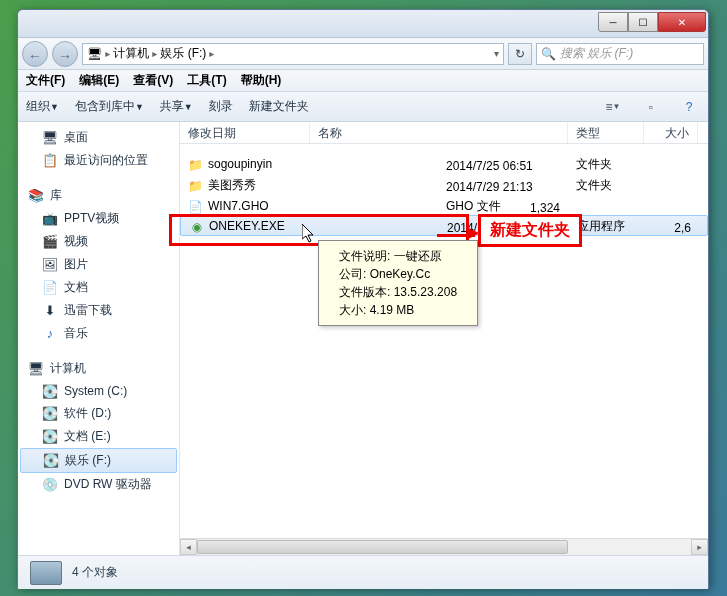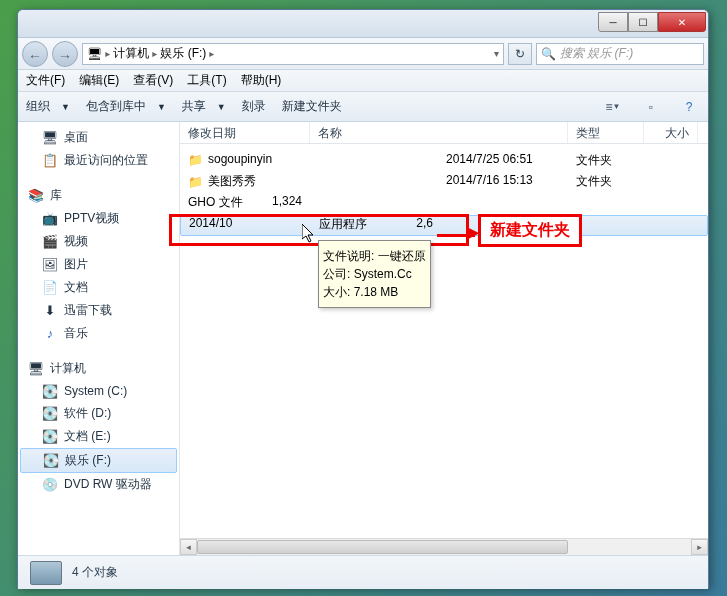--- a/index.html
+++ b/index.html
@@ -17,44 +17,44 @@
 .navbar { height: 32px; background: linear-gradient(#f5f8fb, #e8eef5); border-bottom: 1px solid #c8d4e0; display: flex; align-items: center; padding: 0 4px; gap: 4px; }
 .nav-arrow { width: 26px; height: 26px; border-radius: 50%; background: linear-gradient(#d8e4f0, #b8c8da); border: 1px solid #9ab; display: flex; align-items: center; justify-content: center; color: #567; font-size: 14px; }
 .addr-bar { flex: 1; height: 22px; background: #fff; border: 1px solid #abc; display: flex; align-items: center; padding: 0 4px; font-size: 12px; gap: 3px; }
 .addr-seg { display: flex; align-items: center; gap: 2px; }
 .addr-arrow { color: #666; font-size: 10px; }
 .refresh-btn { width: 24px; height: 22px; border: 1px solid #abc; background: linear-gradient(#f0f4f8,#dce6f0); display: flex; align-items: center; justify-content: center; font-size: 12px; color: #345; }
 .search-box { width: 168px; height: 22px; border: 1px solid #abc; background: #fff; display: flex; align-items: center; padding: 0 4px; font-size: 12px; color: #999; font-style: italic; }
 .search-ico { color: #567; margin-right: 4px; font-style: normal; }
 
 .menubar { height: 22px; background: linear-gradient(#f5f8fb,#eaf0f6); border-bottom: 1px solid #d0dae5; display: flex; align-items: center; padding: 0 8px; font-size: 12px; gap: 14px; }
-.menubar span { cursor: default; }
+.menubar span { cursor: default; font-weight: bold; }
 
 .toolbar { height: 30px; background: linear-gradient(#f2f6fa,#e4ecf4); border-bottom: 1px solid #c8d4e0; display: flex; align-items: center; padding: 0 8px; font-size: 12px; gap: 16px; }
-.tb-item { display: flex; align-items: center; gap: 11px; color: #234; cursor: default; }
+.tb-item { display: flex; align-items: center; gap: 0; color: #234; cursor: default; }
 .tb-spacer { flex: 1; }
 .tb-icon { width: 22px; height: 22px; display: flex; align-items: center; justify-content: center; color: #456; border: 1px solid transparent; }
 
 .content { display: flex; height: 433px; }
 .sidebar { width: 162px; background: #fff; border-right: 1px solid #e0e6ec; overflow-y: auto; font-size: 12px; padding: 4px 0; }
 .side-item { display: flex; align-items: center; padding: 3px 8px 3px 24px; gap: 6px; cursor: default; color: #234; }
 .side-item.header { padding-left: 10px; font-weight: normal; }
 .side-item.selected { background: linear-gradient(#e8f0fa,#d8e8f8); border: 1px solid #9cf; border-radius: 2px; margin: 0 2px; padding-left: 22px; }
 .side-ico { width: 16px; height: 16px; display: flex; align-items: center; justify-content: center; font-size: 13px; }
 
 .main { flex: 1; background: #fff; display: flex; flex-direction: column; position: relative; }
 .col-headers { height: 22px; border-bottom: 1px solid #e0e6ec; display: flex; font-size: 12px; color: #345; }
 .col-h { padding: 3px 8px; border-right: 1px solid #e8eef4; }
 .file-list { flex: 1; overflow: auto; font-size: 12px; position: relative; }
-.file-row { display: flex; height: 21px; align-items: flex-start; }
+.file-row { display: flex; height: 21px; align-items: flex-end; }
 .file-row.sel { background: linear-gradient(#e8f0fa,#d8e8f8); border: 1px solid #9cf; border-radius: 2px; }
 .file-cell { padding: 0 8px; overflow: hidden; white-space: nowrap; text-overflow: ellipsis; }
 .file-ico { width: 16px; height: 16px; display: inline-flex; align-items: center; justify-content: center; margin-right: 4px; vertical-align: middle; }
 
-.tooltip { position: absolute; left: 318px; top: 240px; background: #ffffe8; border: 1px solid #888; padding: 6px 4px; font-size: 12px; line-height: 1.5; box-shadow: 2px 2px 4px rgba(0,0,0,0.2); z-index: 10; }
+.tooltip { position: absolute; left: 318px; top: 240px; background: #ffffe8; border: 1px solid #888; padding: 6px 20px; font-size: 12px; line-height: 1.5; box-shadow: 2px 2px 4px rgba(0,0,0,0.2); z-index: 10; }
 
 .red-box { position: absolute; border: 3px solid #e00; pointer-events: none; z-index: 5; }
 .red-box.file { left: 169px; top: 214px; width: 300px; height: 32px; }
 .red-box.label { left: 478px; top: 214px; width: 104px; height: 33px; background: #fff; display: flex; align-items: center; justify-content: center; color: #e00; font-size: 16px; font-weight: bold; pointer-events: none; }
 .red-arrow { position: absolute; left: 438px; top: 225px; z-index: 6; color: #e00; font-size: 18px; font-weight: bold; }
 .red-arrow::before { content: ""; position: absolute; left: -1px; top: 9px; width: 38px; height: 3px; background: #e00; }
 .red-arrow::after { content: "▶"; position: absolute; left: 30px; top: -1px; font-size: 14px; }
 
 .cursor-ico { position: absolute; left: 302px; top: 224px; z-index: 7; font-size: 16px; color: #000; }
 
@@ -205,29 +205,31 @@
       <div class="file-list">
         <div style="height:8px"></div>
         <div class="file-row">
           <div class="file-cell" style="width:258px"><span class="file-ico">📁</span><span>sogoupinyin</span></div>
           <div class="file-cell" style="width:130px">2014/7/25 06:51</div>
           <div class="file-cell" style="width:76px">文件夹</div>
           <div class="file-cell" style="width:54px;text-align:right"></div>
         </div>
         <div class="file-row">
           <div class="file-cell" style="width:258px"><span class="file-ico">📁</span><span>美图秀秀</span></div>
-          <div class="file-cell" style="width:130px">2014/7/16 15:13</div>
+          <div class="file-cell" style="width:130px">2014/7/29 21:13</div>
           <div class="file-cell" style="width:76px">文件夹</div>
           <div class="file-cell" style="width:54px;text-align:right"></div>
         </div>
         <div class="file-row">
+          <div class="file-cell" style="width:258px"><span class="file-ico">📄</span><span>WIN7.GHO</span></div>
           <div class="file-cell" style="width:76px">GHO 文件</div>
           <div class="file-cell" style="width:54px;text-align:right">1,324</div>
         </div>
         <div class="file-row sel">
+          <div class="file-cell" style="width:258px"><span class="file-ico" style="color:#3a9a3a">◉</span><span>ONEKEY.EXE</span></div>
           <div class="file-cell" style="width:130px">2014/10</div>
           <div class="file-cell" style="width:76px">应用程序</div>
           <div class="file-cell" style="width:54px;text-align:right">2,6</div>
         </div>
       </div>
       <div class="scrollbar-h">
         <div class="scroll-btn">◂</div>
         <div class="scroll-track">
             <div class="scroll-thumb"></div>
           </div>
@@ -248,15 +250,16 @@
 <div class="red-box label">新建文件夹</div>
 
 <div class="cursor-ico">
   <svg width="16" height="20" viewBox="0 0 16 20">
       <path d="M0 0 L0 15 L4 12 L7 18 L9 17 L6 11 L11 11 Z" fill="#fff" stroke="#000" stroke-width="1"></path>
     </svg>
 </div>
 
 <div class="tooltip">
   <div>文件说明: 一键还原</div>
-  <div>公司: System.Cc</div>
-  <div>大小: 7.18 MB</div>
+  <div>公司: OneKey.Cc</div>
+  <div>文件版本: 13.5.23.208</div>
+  <div>大小: 4.19 MB</div>
 </div>
 
 </body></html>

